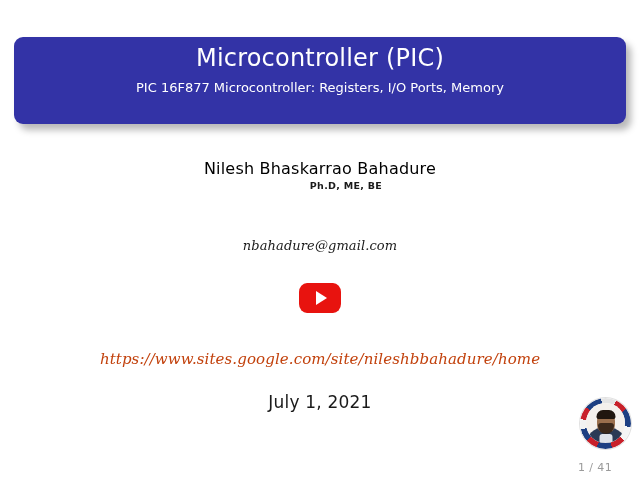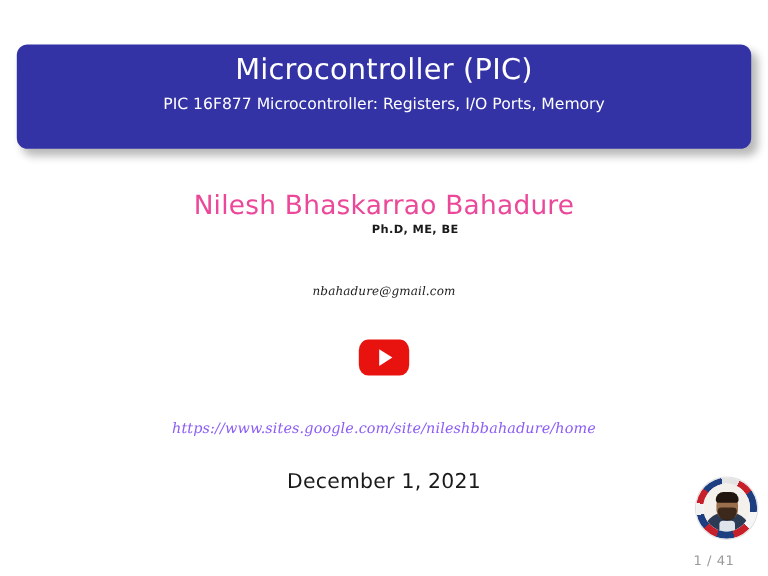--- a/index.html
+++ b/index.html
@@ -61,22 +61,22 @@
 
   
   .author-wrap {
     position: absolute;
     left: 0;
     right: 0;
     top: 160px;
     text-align: center;
   }
   .author-name {
-    font-size: 22px;
-    color: #ec4899;
+    font-size: 16px;
+    color: #000000;
     font-weight: 400;
     letter-spacing: 0.2px;
     line-height: 1.1;
   }
   .author-creds {
     font-size: 9.5px;
     font-weight: bold;
     color: #1a1a1a;
     letter-spacing: 0.3px;
     margin-top: 2px;
@@ -87,21 +87,21 @@
 
   
   .email {
     position: absolute;
     left: 0;
     right: 0;
     top: 238px;
     text-align: center;
     font-family: "DejaVu Serif", serif;
     font-style: italic;
-    font-size: 10px;
+    font-size: 13px;
     color: #1a1a1a;
     letter-spacing: 0.1px;
   }
 
   
   .youtube-wrap {
     position: absolute;
     left: 0;
     right: 0;
     top: 283px;
@@ -128,22 +128,22 @@
 
   
   .website {
     position: absolute;
     left: 0;
     right: 0;
     top: 350px;
     text-align: center;
     font-family: "DejaVu Serif", serif;
     font-style: italic;
-    font-size: 12px;
-    color: #8b5cf6;
+    font-size: 15px;
+    color: #c2410c;
     letter-spacing: 0.1px;
   }
 
   
   .date {
     position: absolute;
     left: 0;
     right: 0;
     top: 392px;
     text-align: center;
@@ -282,21 +282,21 @@
   <div class="email">nbahadure@gmail.com</div>
 
   <div class="youtube-wrap">
     <div class="youtube-badge">
       <div class="play"></div>
     </div>
   </div>
 
   <div class="website">https://www.sites.google.com/site/nileshbbahadure/home</div>
 
-  <div class="date">December 1, 2021</div>
+  <div class="date">July 1, 2021</div>
 
   <div class="logo-badge">
     <div class="ring"></div>
     <div class="inner">
       <div class="portrait">
         <div class="p-shoulders"></div>
         <div class="p-shirt"></div>
         <div class="p-head"></div>
         <div class="p-hair"></div>
         <div class="p-beard"></div>

